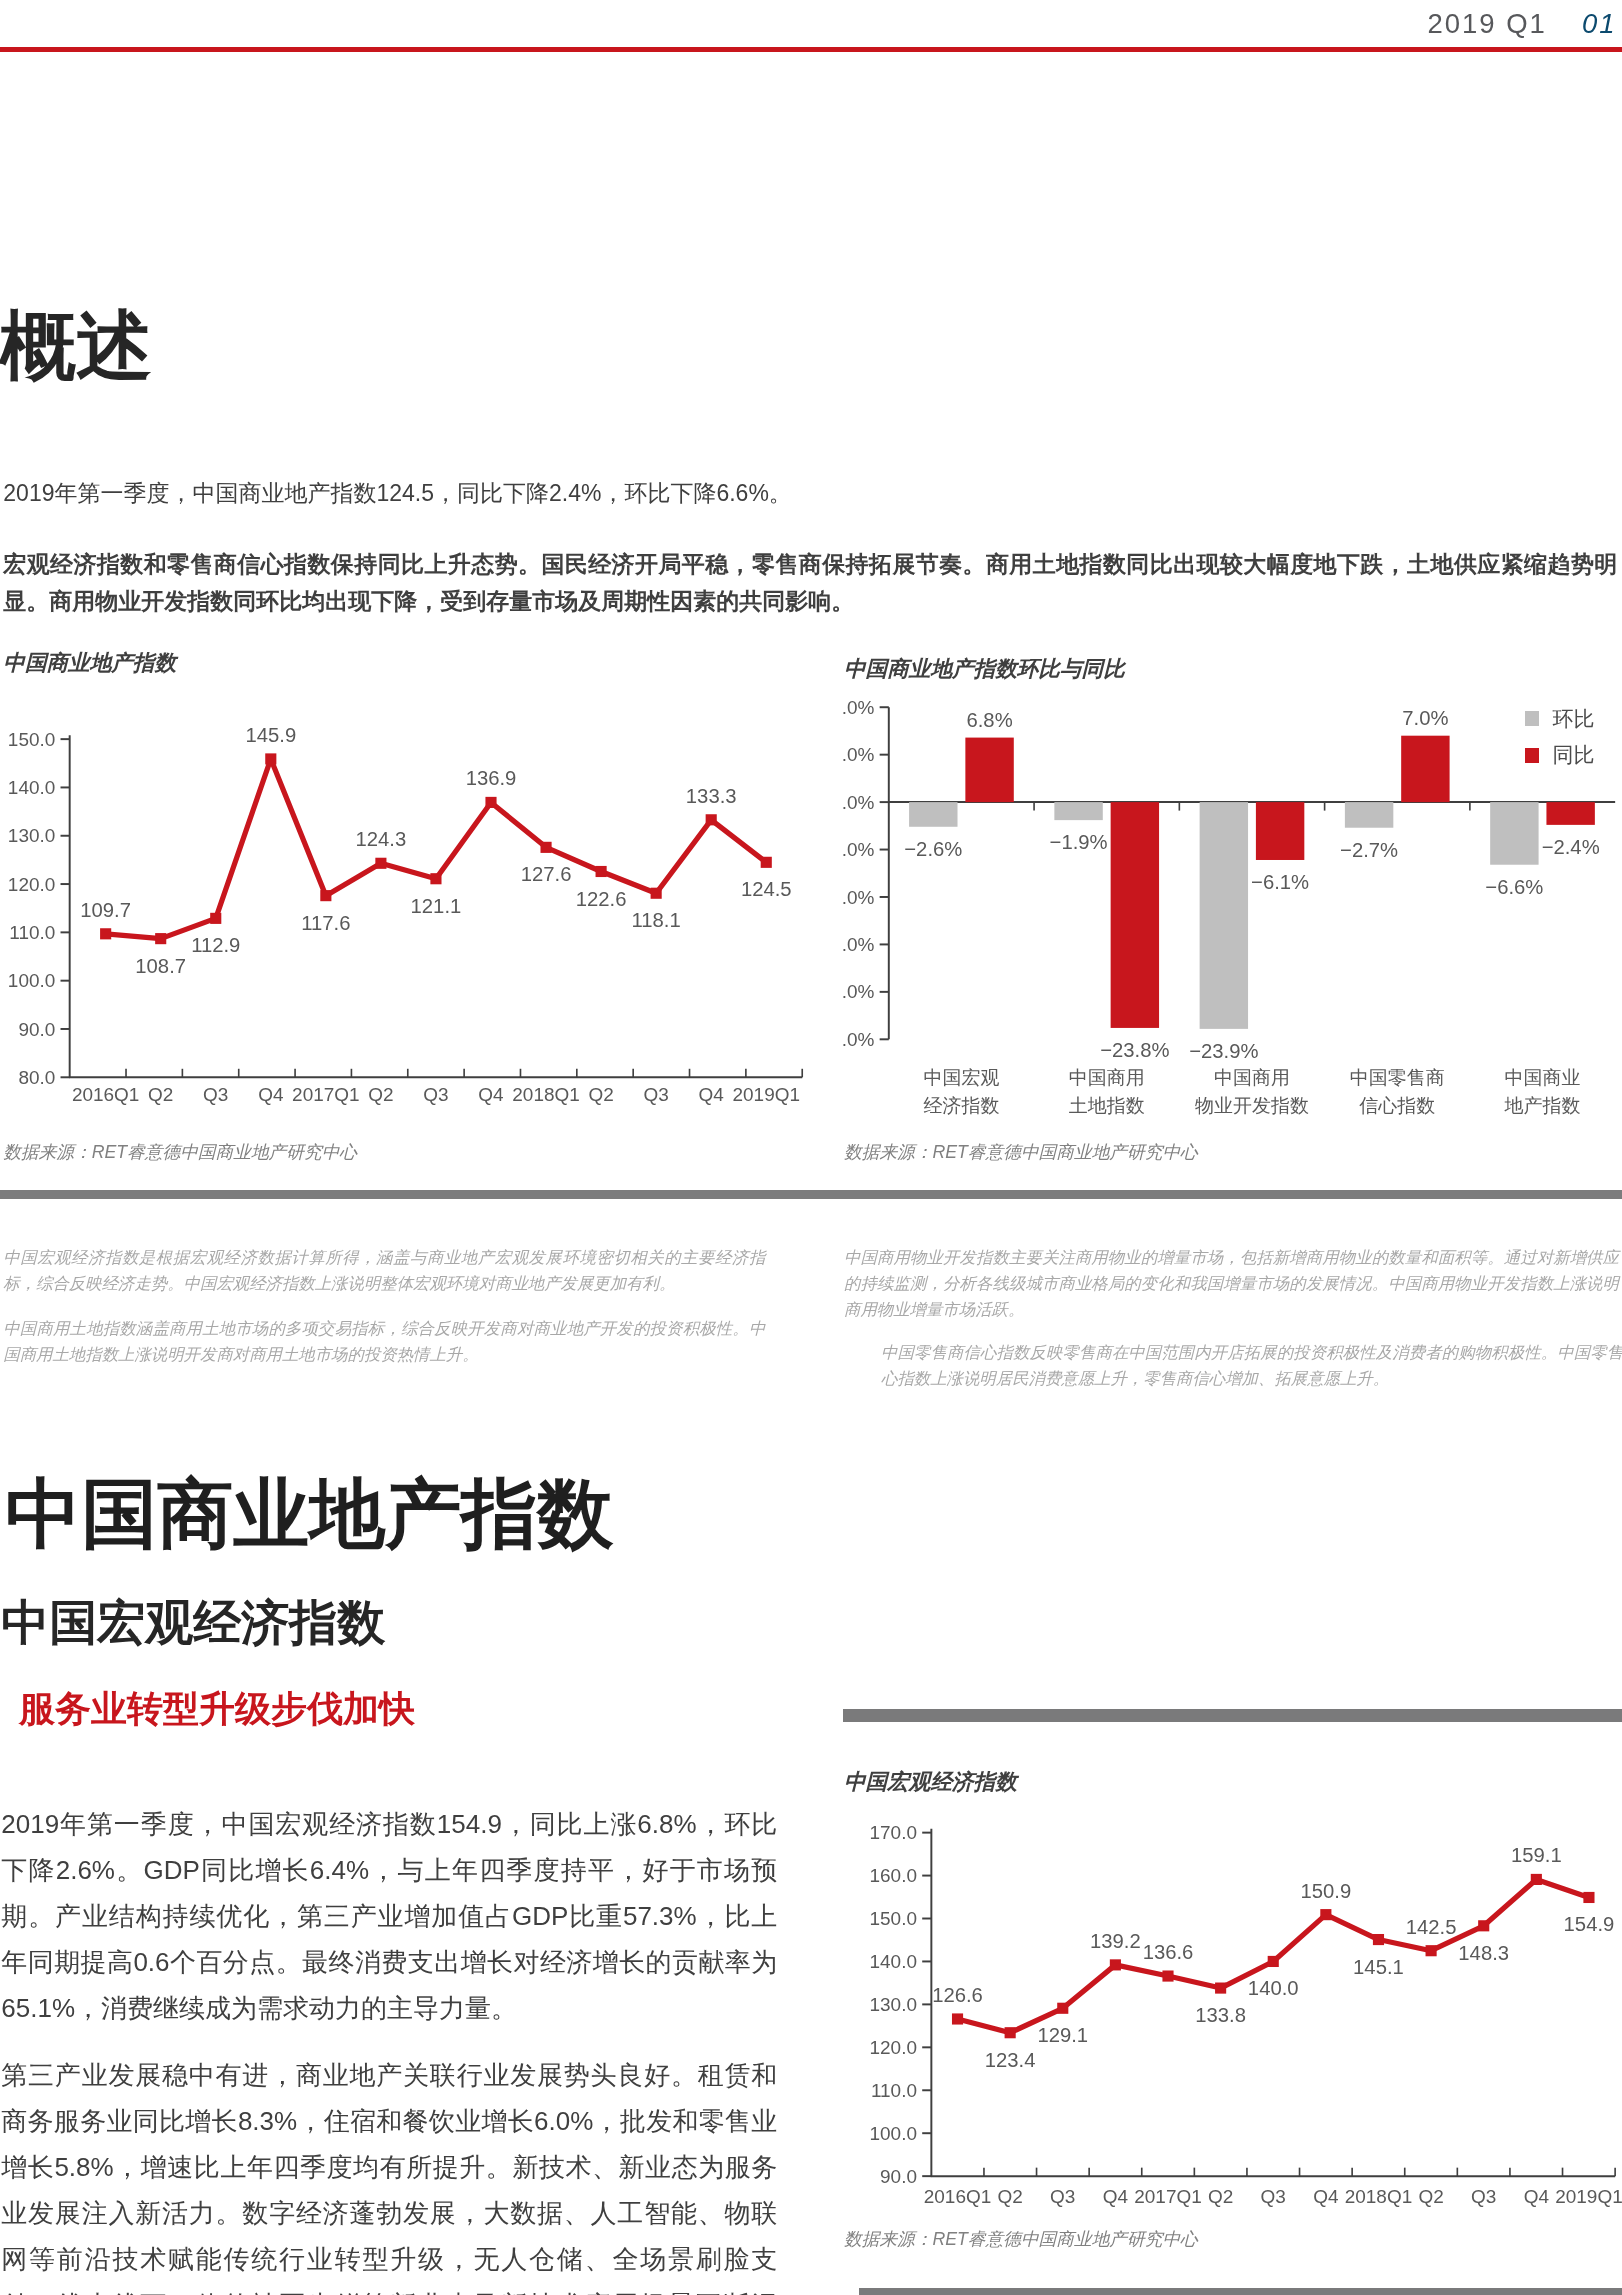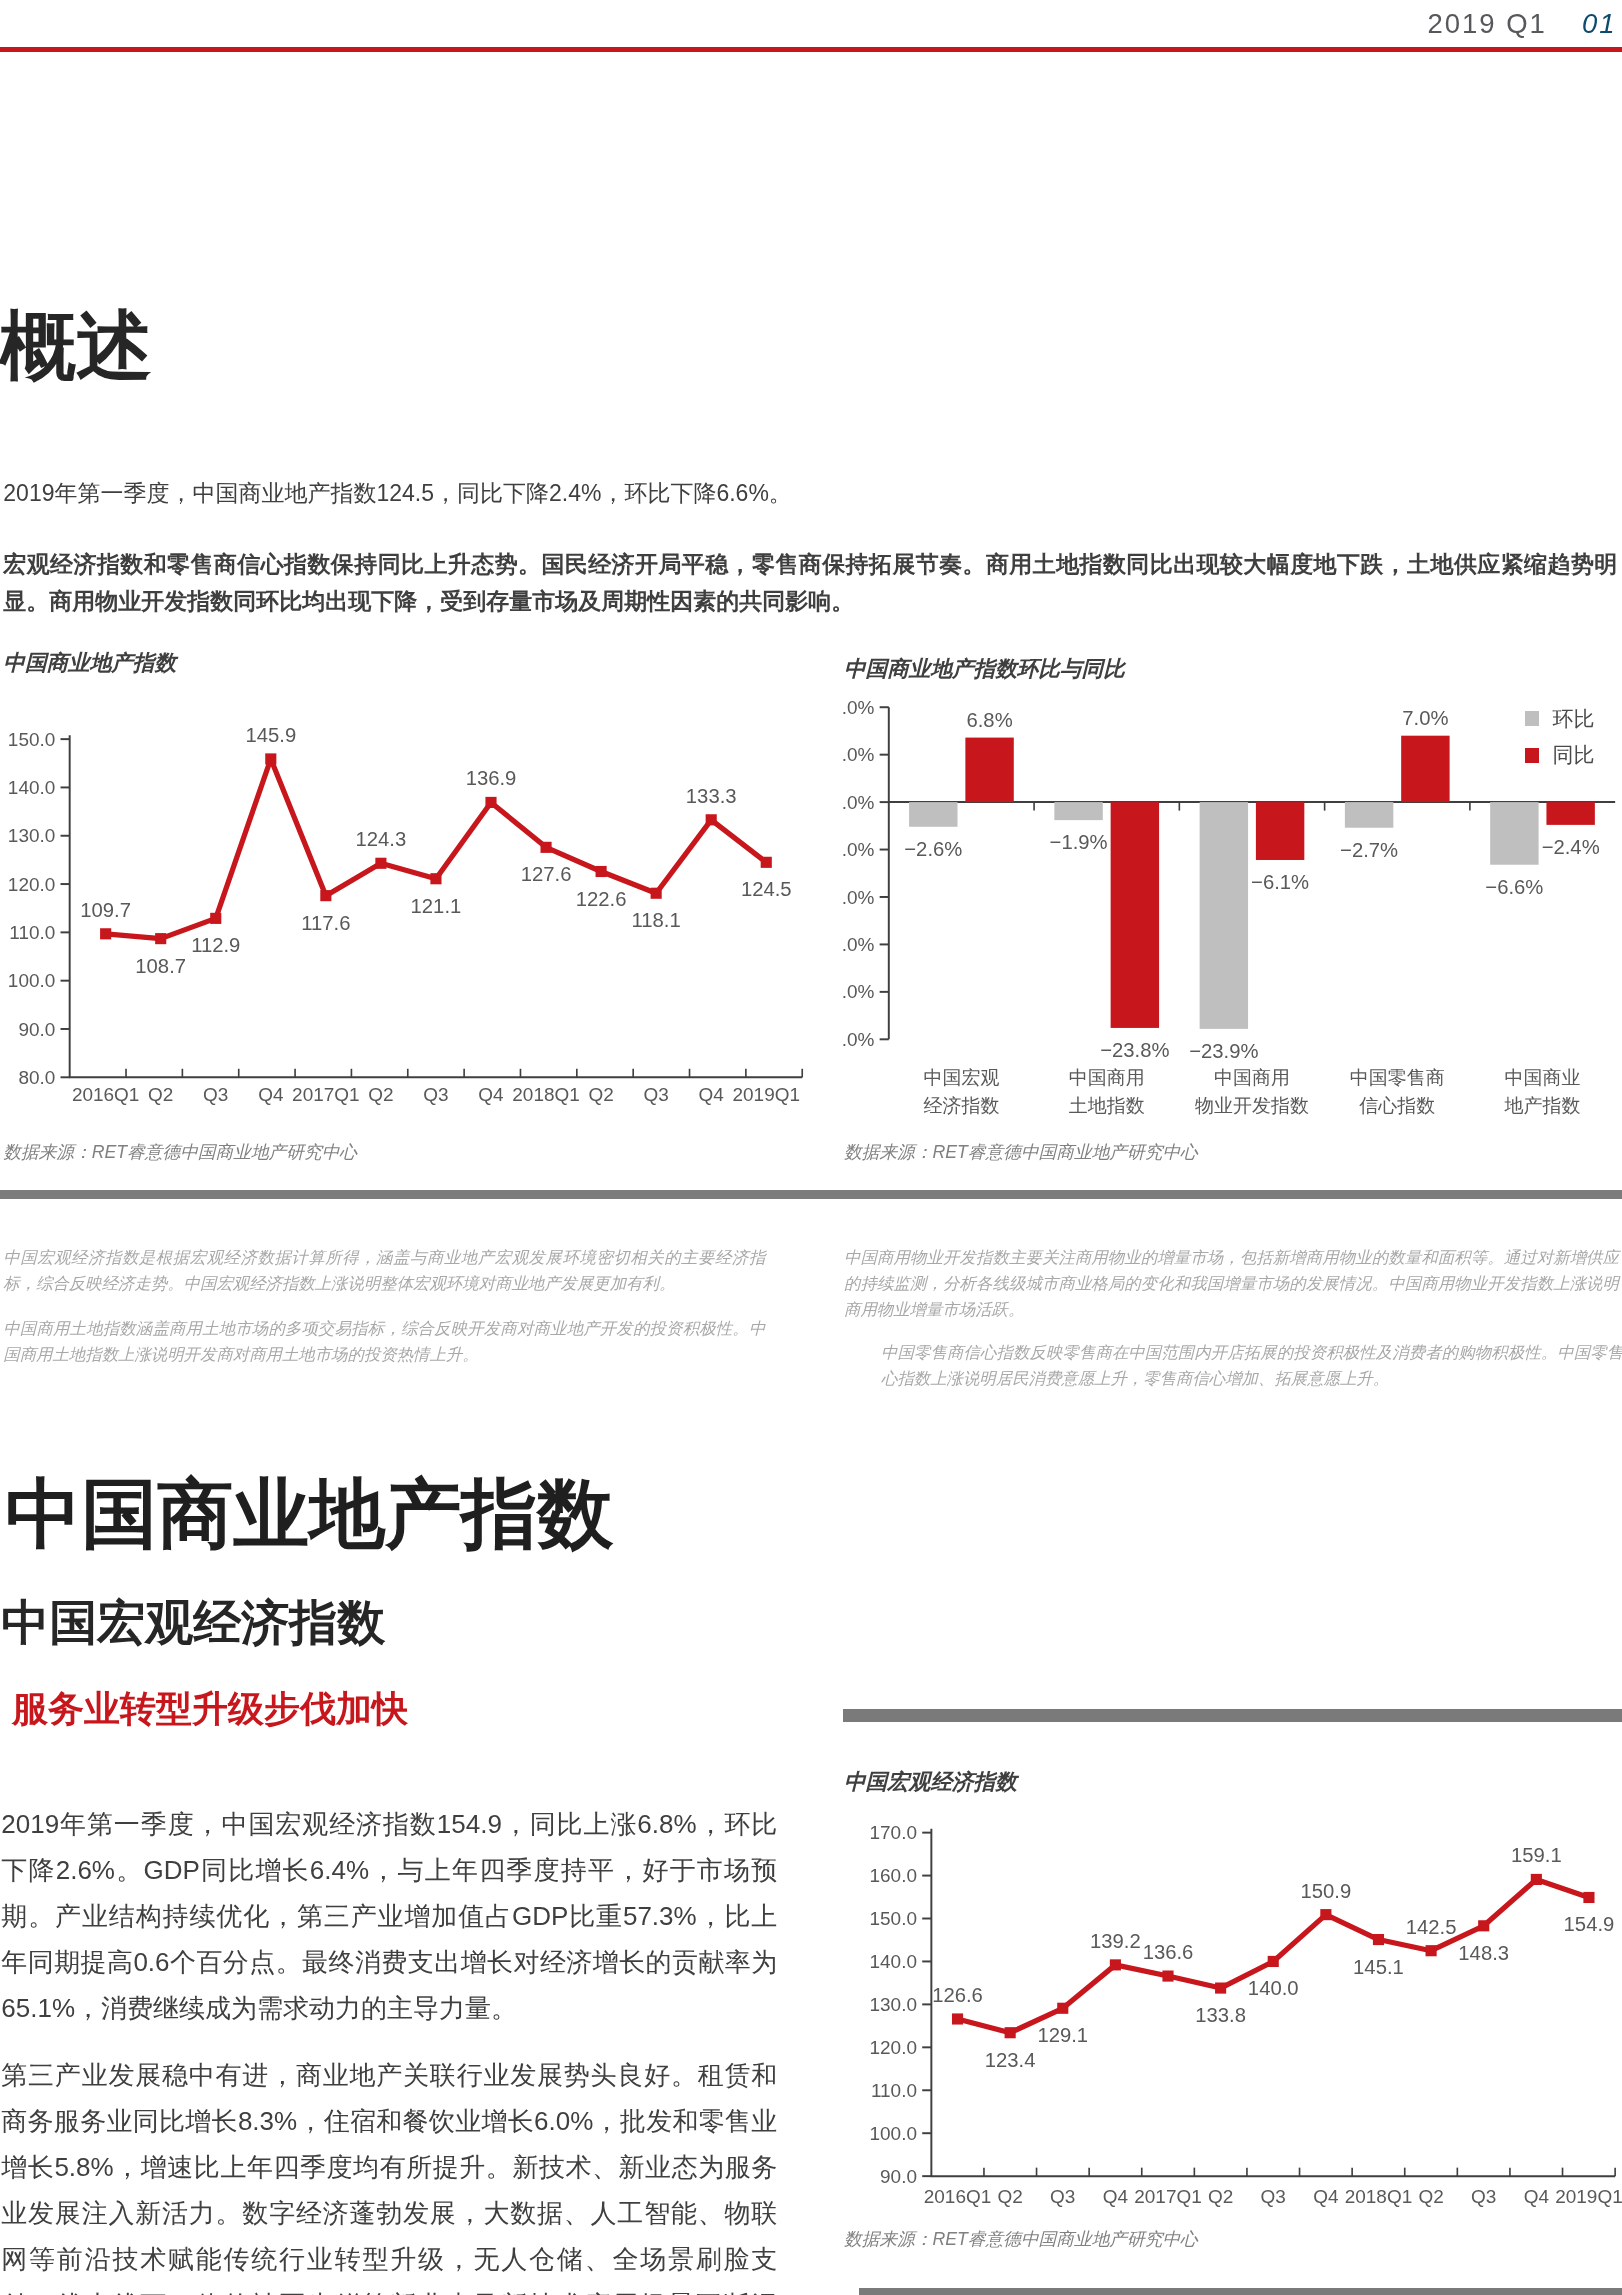--- a/index.html
+++ b/index.html
@@ -18,21 +18,21 @@
   .chart-svg{position:absolute;}
   .legend{position:absolute;left:1525px;top:660px;font-size:21px;color:#4a4a4a;margin-top:44px;}
   .lg-row{display:flex;align-items:center;height:29px;margin-bottom:7.9px;}
   .sw{display:inline-block;width:14.4px;height:14.4px;margin-right:13px;}
   .divider{position:absolute;left:0;top:1190px;width:1623px;height:9.2px;background:#7c7c7d;}
   .note{position:absolute;font-size:16.4px;font-style:italic;color:#a8a8a8;line-height:26px;text-align:justify;margin-top:24px;}
   .bigtitle{position:absolute;left:5.2px;top:1476px;font-family:"Liberation Serif","DejaVu Serif",serif;
             font-weight:700;font-size:76px;line-height:1;color:#1f1f1f;}
   .h2{position:absolute;left:1.3px;top:1599px;font-family:"Liberation Serif","DejaVu Serif",serif;
       font-weight:700;font-size:48px;line-height:1;color:#262626;}
-  .h3{position:absolute;left:12px;top:1691px;font-size:36px;line-height:1;font-weight:700;color:#c8161d;}
+  .h3{position:absolute;left:19px;top:1691px;font-size:36px;line-height:1;font-weight:700;color:#c8161d;}
   .body-p{position:absolute;left:1.3px;width:776px;font-size:26px;line-height:46px;color:#3f3f3f;text-align:justify;}
   .bar-dark{position:absolute;background:#7a7a7b;}
 </style>
 </head>
 <body>
 
 <div class="page">
 
   <div class="hdr">
     <span>2019  Q1</span><span class="pg">01</span>

